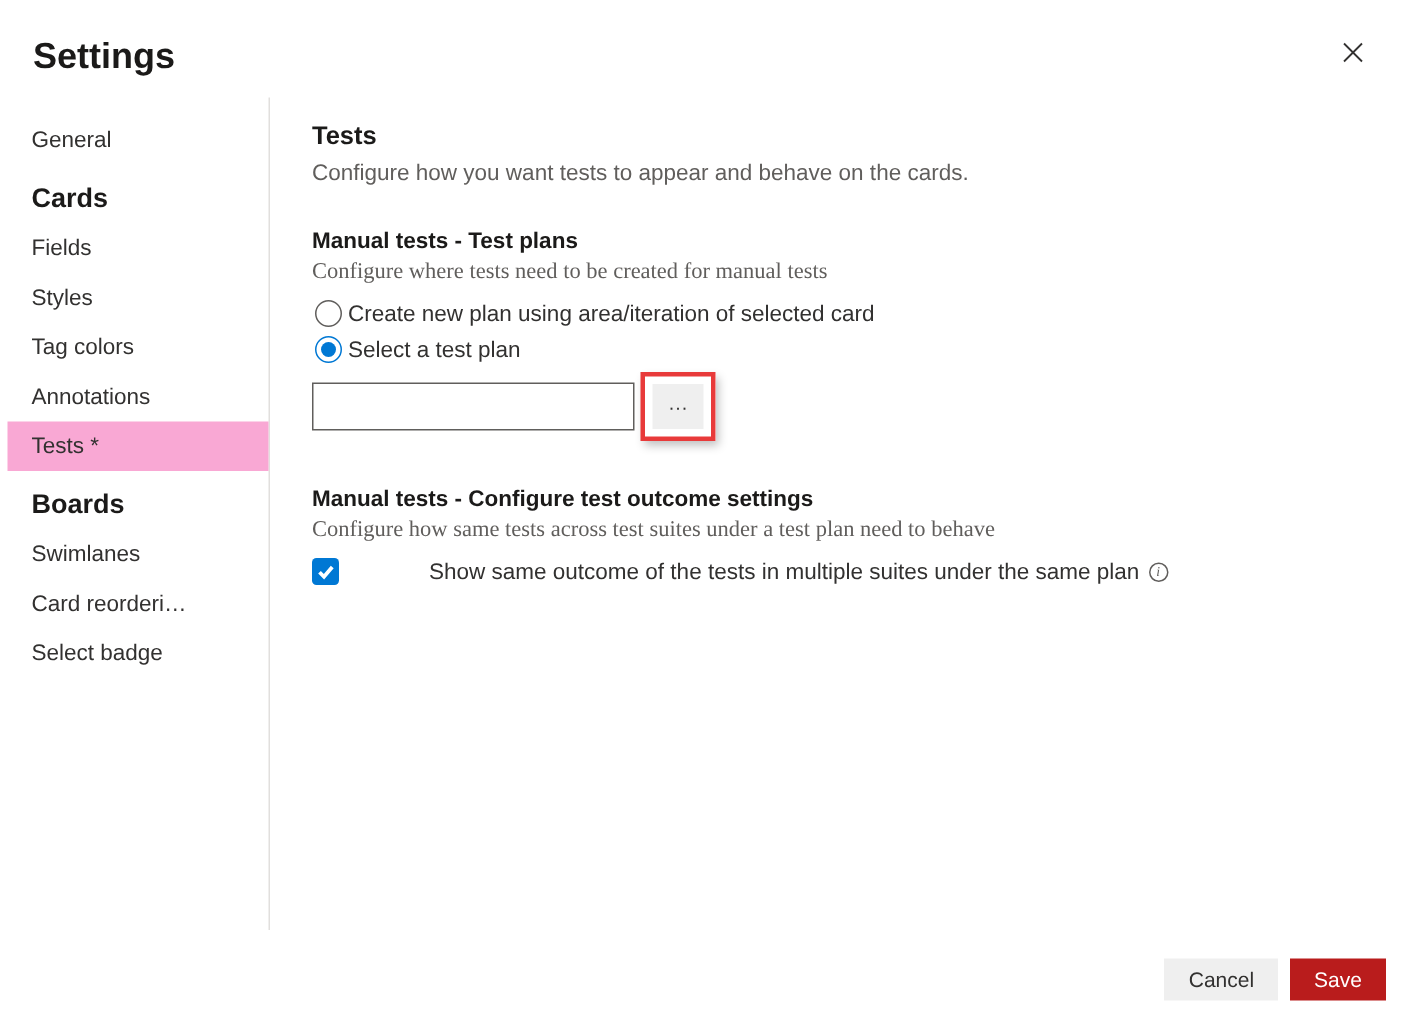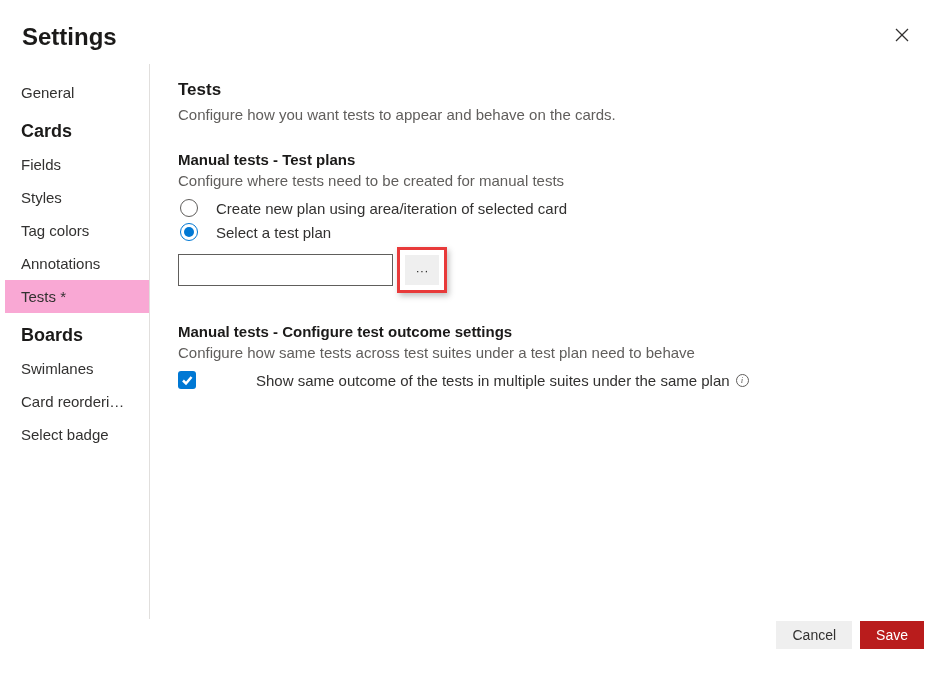--- a/index.html
+++ b/index.html
@@ -40,21 +40,21 @@
       width: 14px;
       height: 14px;
       stroke: #323130;
       stroke-width: 1.2;
     }
     .body {
       display: flex;
       height: 555px;
     }
     .sidebar {
-      width: 150px;
+      width: 180px;
       padding-left: 5px;
       padding-top: 12px;
       border-right: 1px solid #e1dfdd;
       display: flex;
       flex-direction: column;
     }
     .sidebar-group-title {
       font-size: 18px;
       font-weight: 600;
       color: #1b1a19;
@@ -90,25 +90,26 @@
     .subsection-title {
       font-size: 15px;
       font-weight: 600;
       color: #1b1a19;
       margin-bottom: 4px;
     }
     .subsection-desc {
       font-size: 15px;
       color: #605e5c;
       margin-bottom: 10px;
+      font-family: Liberation Serif, serif;
     }
     .radio-row {
       display: flex;
       align-items: center;
-      gap: 18px;
+      gap: 4px;
       margin-bottom: 6px;
       margin-left: 2px;
     }
     .radio {
       width: 18px;
       height: 18px;
       border-radius: 50%;
       border: 1px solid #605e5c;
       display: inline-block;
       position: relative;
@@ -206,21 +207,21 @@
       display: inline-flex;
       align-items: center;
       justify-content: center;
       font-size: 9px;
       color: #605e5c;
       font-style: italic;
       font-family: serif;
     }
     .footer {
       position: absolute;
-      bottom: 24px;
+      bottom: 6px;
       right: 18px;
       display: flex;
       gap: 8px;
     }
     .btn {
       padding: 6px 16px;
       font-size: 14px;
       border: none;
       cursor: pointer;
       font-family: inherit;

